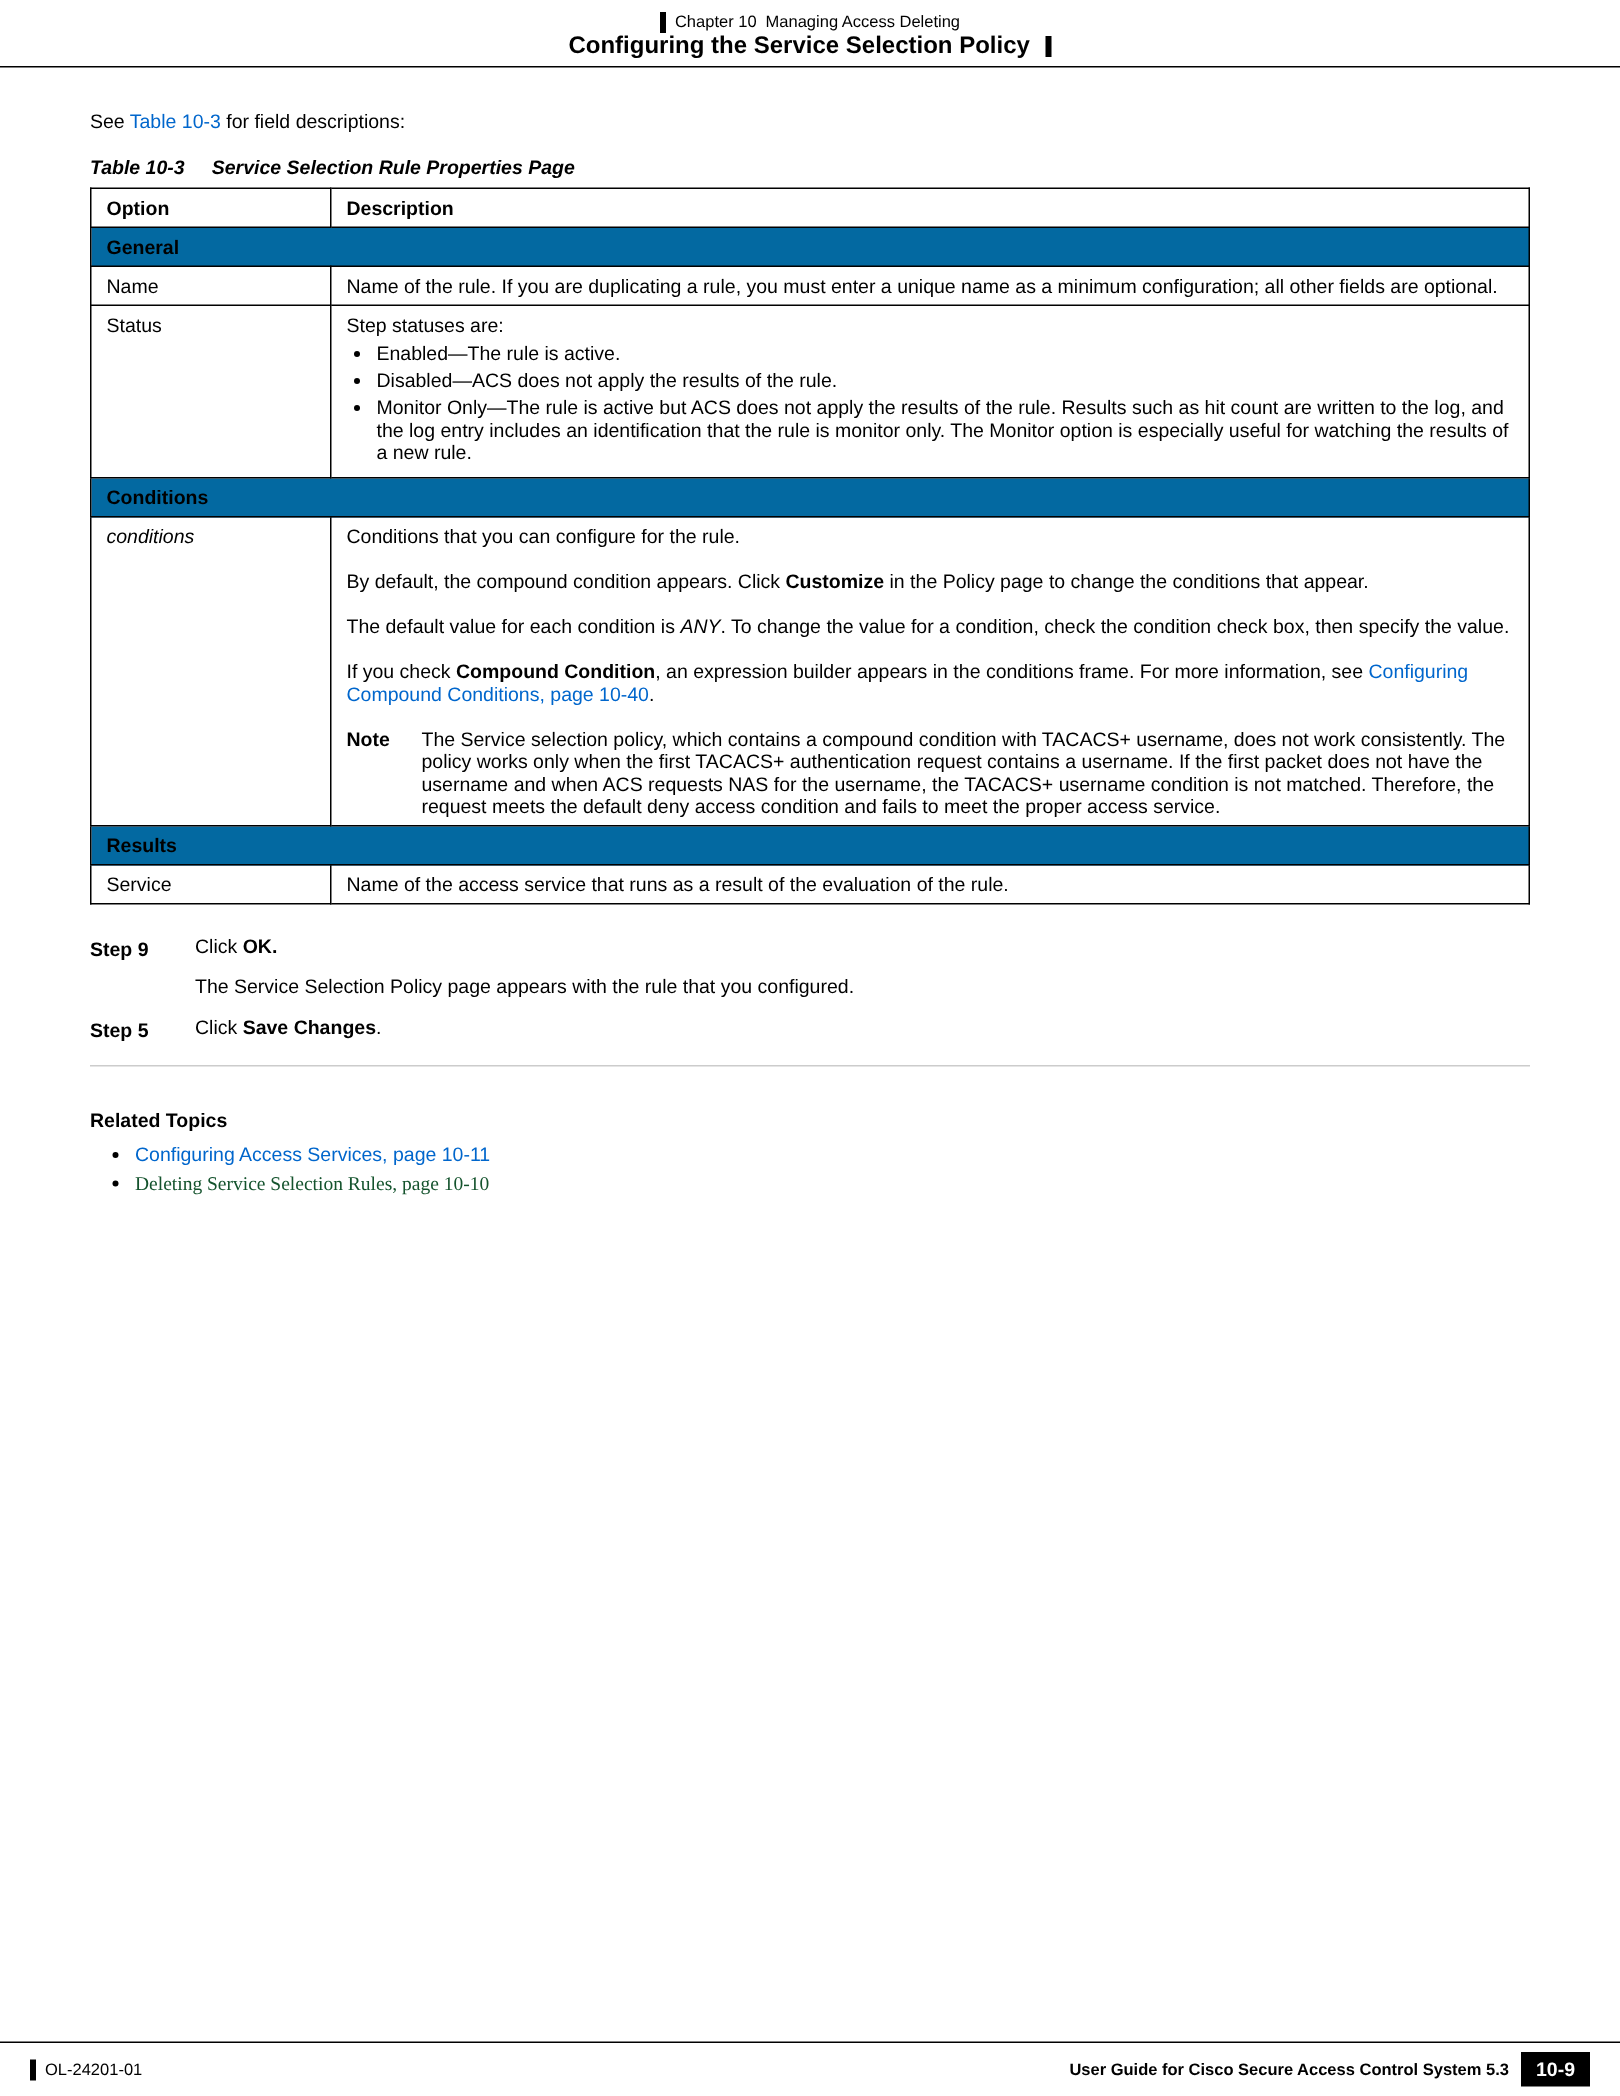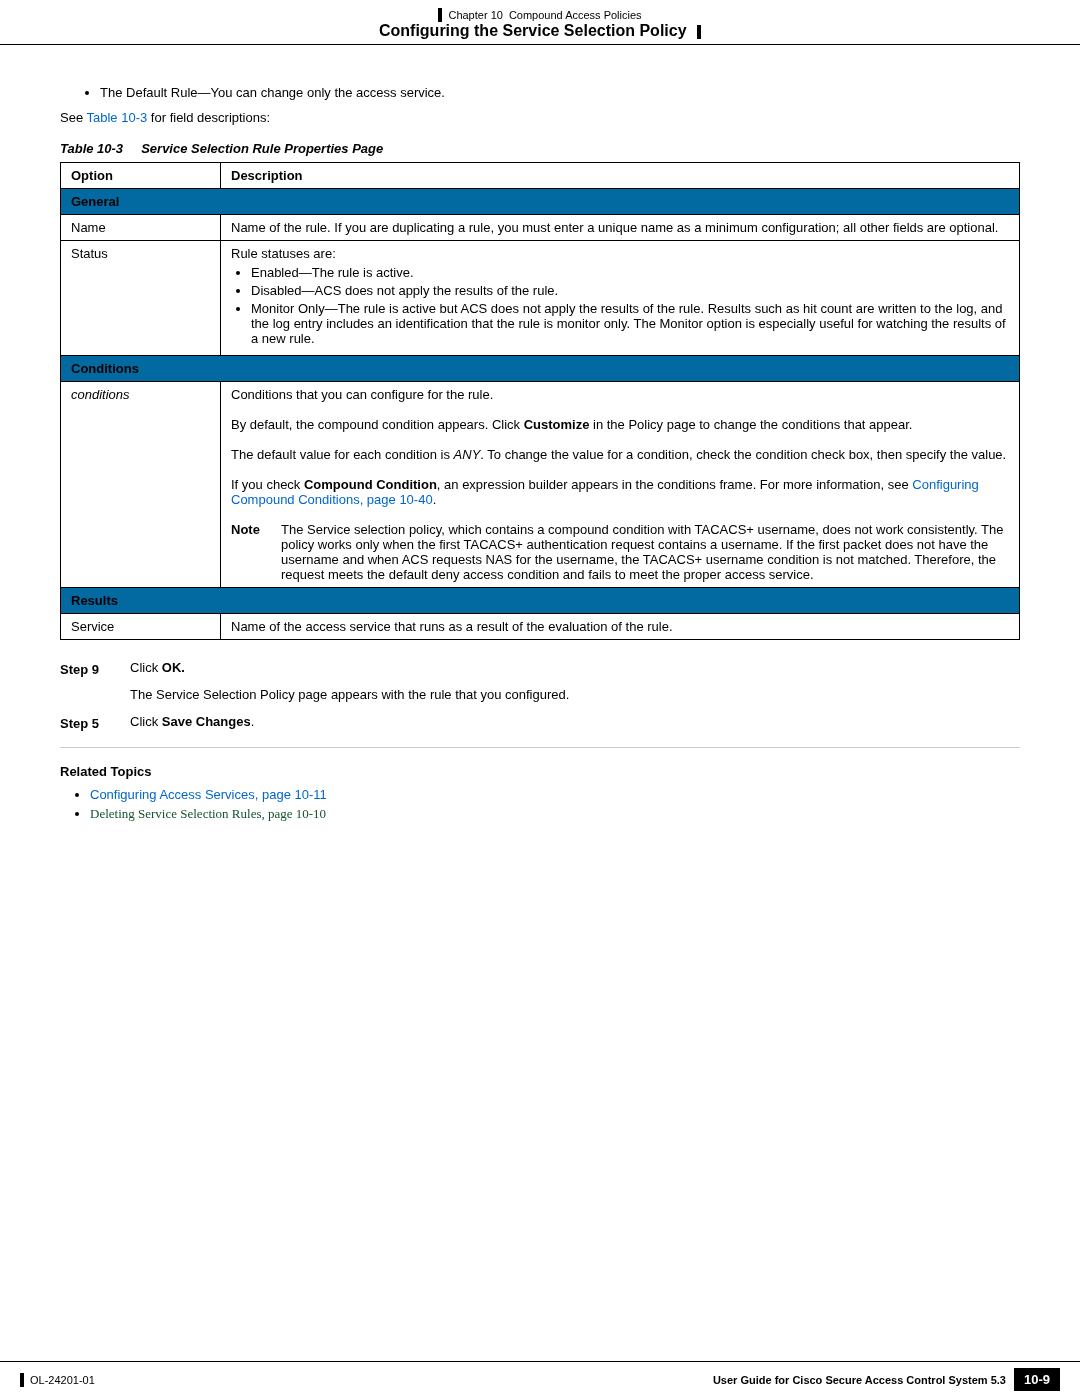--- a/index.html
+++ b/index.html
@@ -157,21 +157,21 @@
       flex: 1;
     }
     .step-desc {
       margin-top: 6px;
       margin-left: 70px;
       font-size: 13px;
     }
 
     
     .related-topics {
-      margin: 16px 0;
+      margin: 28px 0;
     }
     .related-topics-title {
       font-weight: bold;
       margin-bottom: 8px;
     }
     .related-topics ul {
       margin-left: 30px;
     }
     .related-topics li {
       margin-bottom: 4px;
@@ -231,33 +231,30 @@
       margin: 16px 0;
     }
   </style>
 </head>
 <body>
 
 <div class="page-header">
   <div class="header-left">
     <span class="header-bar-left"></span>
     <span>Chapter 10</span>
-    <span>Compound Access Policies</span>
+    <span>Managing Access Deleting</span>
   </div>
   <div class="header-right">
     <span>Configuring the Service Selection Policy</span>
     <span class="header-right-bar"></span>
   </div>
 </div>
 
 <div class="main-content">
 
-  <ul class="intro-bullets">
-    <li>The Default Rule—You can change only the access service.</li>
-  </ul>
 
   <p class="see-table-line">
     See <a>Table 10-3</a> for field descriptions:
   </p>
 
   <p class="table-caption">
     <span class="table-num">Table 10-3</span>&nbsp;&nbsp;&nbsp;&nbsp;
     <span class="table-title">Service Selection Rule Properties Page</span>
   </p>
 
@@ -275,21 +272,21 @@
       </tr>
 
       <tr>
         <td class="cell-label">Name</td>
         <td>Name of the rule. If you are duplicating a rule, you must enter a unique name as a minimum configuration; all other fields are optional.</td>
       </tr>
 
       <tr>
         <td class="cell-label">Status</td>
         <td>
-          <span>Rule statuses are:</span>
+          <span>Step statuses are:</span>
           <ul class="cell-bullets">
             <li>Enabled—The rule is active.</li>
             <li>Disabled—ACS does not apply the results of the rule.</li>
             <li>Monitor Only—The rule is active but ACS does not apply the results of the rule. Results such as hit count are written to the log, and the log entry includes an identification that the rule is monitor only. The Monitor option is especially useful for watching the results of a new rule.</li>
           </ul>
         </td>
       </tr>
 
       <tr class="section-header">
         <td colspan="2"><strong>Conditions</strong></td>

